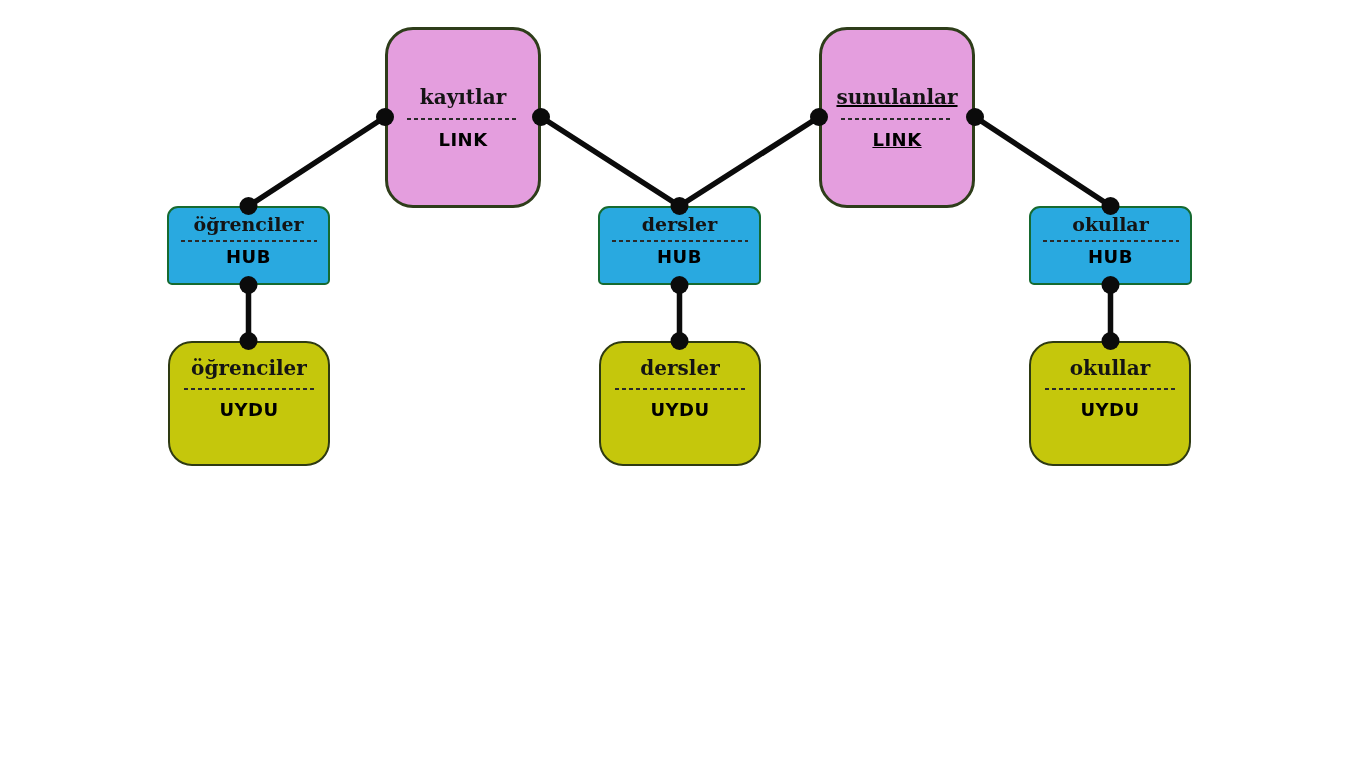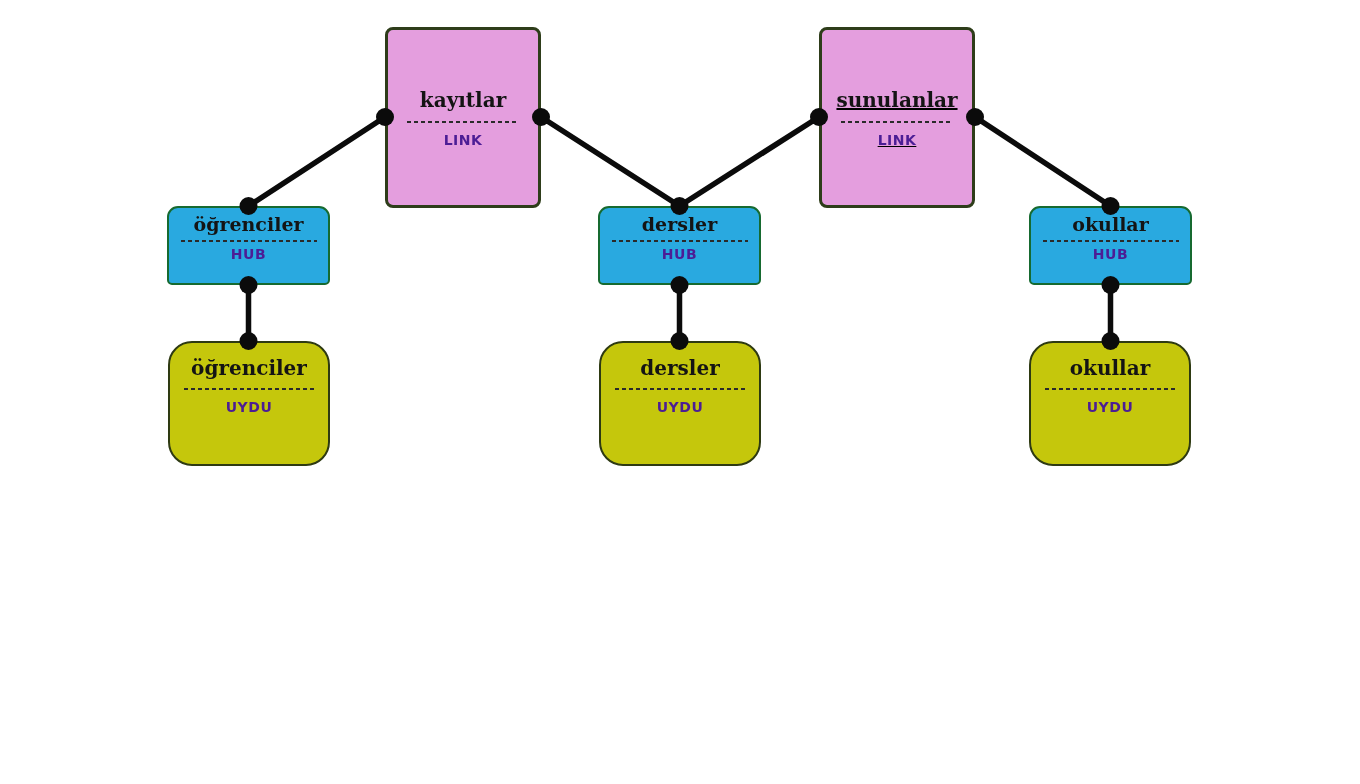--- a/index.html
+++ b/index.html
@@ -34,35 +34,35 @@
   .node-title {
     font-family: "DejaVu Serif", serif;
     font-weight: bold;
     font-size: 20px;
     color: #141414;
     white-space: nowrap;
   }
   .node-type {
     font-family: "DejaVu Sans", sans-serif;
     font-weight: bold;
-    font-size: 14px;
+    font-size: 18px;
     letter-spacing: 0.5px;
-    color: #4c1d95;
+    color: #000000;
   }
   .sep {
     height: 2px;
     background-image: repeating-linear-gradient(to right, #2a2a2a 0 4px, transparent 4px 7px);
   }
   
   .link-node {
     width: 156px;
     height: 181px;
     background: #E49EDE;
     border: 3px solid #2E3D1A;
-    border-radius: 8px;
+    border-radius: 28px;
     justify-content: center;
   }
   .link-node .sep { width: 112px; margin: 9px 0; }
   .link-kayitlar   { left: 385px; top: 27px; }
   .link-sunulanlar { left: 819px; top: 27px; text-decoration: underline; }
   
   .hub-node {
     width: 163px;
     height: 79px;
     background: #29A9E0;

